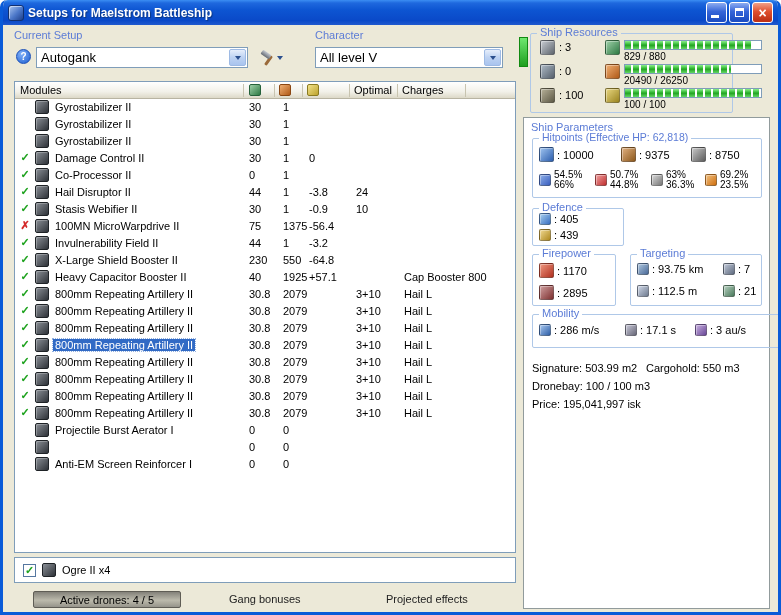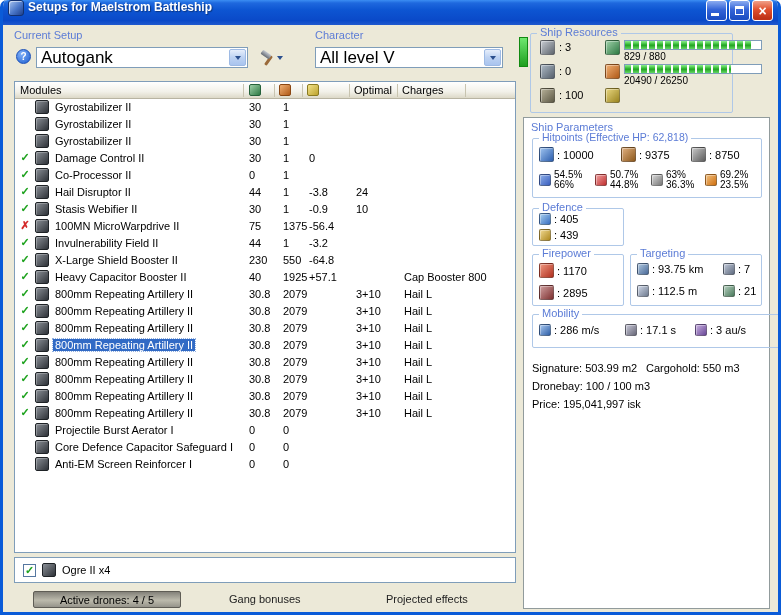--- a/index.html
+++ b/index.html
@@ -5,21 +5,21 @@
   * { margin:0; padding:0; box-sizing:border-box; font-family:"Liberation Sans", sans-serif; }
   html,body { background:#fff; }
   body { width:781px; height:615px; overflow:hidden; }
 
   .window { width:781px; height:615px; border:3px solid #0A5BD8; border-top:none;
             border-radius:7px 7px 0 0; background:#ECE9D8; position:relative; overflow:hidden; }
 
   
   .titlebar { height:25px; border-radius:5px 5px 0 0;
     background:linear-gradient(180deg,#3B8EF3 0%,#1E68DE 12%,#0D55D2 40%,#0A49C8 82%,#2059CE 100%);
-    display:flex; align-items:flex-start; padding:0 5px; }
+    display:flex; align-items:center; padding:0 5px; }
   .app-icon { width:16px; height:16px; border-radius:3px; margin-right:4px;
     background:linear-gradient(135deg,#A8C4F0 0%,#4A76C8 55%,#1E3F8A 100%);
     border:1px solid #123070; box-shadow:inset 1px 1px 0 rgba(255,255,255,.5); }
   .title { color:#fff; font-weight:bold; font-size:12px; text-shadow:1px 1px 1px #0A3580; flex:1; }
   .winbtns { display:flex; }
   .wbtn { width:21px; height:21px; border-radius:3px; border:1px solid #FFFFFF; margin-left:2px;
           display:flex; align-items:center; justify-content:center; position:relative; }
   .wbtn.min, .wbtn.max { background:linear-gradient(180deg,#8CACF0,#3565D8 45%,#1E4FC4 90%); }
   .wbtn.close { background:linear-gradient(180deg,#F0A088,#E0502E 45%,#C03318 90%);
                 color:#fff; font-weight:bold; font-size:14px; line-height:1; }
@@ -28,21 +28,21 @@
 
   .body { position:relative; width:775px; height:587px; background:#ECE9D8; }
 
   
   .blabel { position:absolute; font-size:11px; color:#5C7CD6; white-space:nowrap; }
   .help { position:absolute; width:15px; height:15px; border-radius:50%;
     background:radial-gradient(circle at 35% 30%, #7FB0F8, #1E5ED0); border:1px solid #1A4FB8;
     color:#fff; font-size:10px; font-weight:bold; display:flex; align-items:center; justify-content:center; }
   .combo { position:absolute; height:21px; background:#fff; border:1px solid #7F9DB9;
            display:flex; align-items:center; }
-  .combo-val { flex:1; padding:0 4px; font-size:17px; color:#000; white-space:nowrap; overflow:hidden; }
+  .combo-val { flex:1; padding:0 4px; font-size:13px; color:#000; white-space:nowrap; overflow:hidden; }
   .combo-btn { width:17px; height:17px; margin:1px; border-radius:2px; border:1px solid #9EBAE4;
     background:linear-gradient(180deg,#E6EEFB,#BDD2F2 50%,#A9C4EE);
     display:flex; align-items:center; justify-content:center; }
   .tri { width:0; height:0; border-left:3.5px solid transparent; border-right:3.5px solid transparent;
          border-top:4px solid #2B4F8E; }
   .toolbtn { position:absolute; height:21px; display:flex; align-items:center; gap:2px; padding:0 3px; }
   .hammer { position:relative; width:16px; height:16px; display:inline-block; }
   .hammer .h1 { position:absolute; left:8px; top:5px; width:3px; height:11px; background:#9A6A3A;
                 transform:rotate(35deg); border-radius:1px; }
   .hammer .h2 { position:absolute; left:2px; top:2px; width:10px; height:5px; border-radius:1px;
@@ -213,20 +213,26 @@
           <span class="pbar">
               <span class="pfill" style="width: 78%;"></span>
             </span>
           <span class="bartext">20490 / 26250</span>
         </span>
       </div>
       <div class="rrow" style="top:54px">
         <span class="ic droneic"></span>
         <span class="rval">: 100</span>
         <span class="ic calic2"></span>
+        <span class="barwrap">
+          <span class="pbar">
+              <span class="pfill" style="width: 100%;"></span>
+            </span>
+          <span class="bartext">100 / 100</span>
+        </span>
       </div>
     </div>
 
     <div class="modtable">
       <div class="thead">
         <span class="hcell" style="left:5px">Modules</span>
         <span class="hic hcpu" style="left:234px"></span>
         <span class="hic hpg" style="left:264px"></span>
         <span class="hic hcap" style="left:292px"></span>
         <span class="hcell" style="left:339px">Optimal</span>
@@ -435,21 +441,20 @@
             <span class="mname">Projectile Burst Aerator I</span>
             <span class="mc cpu">0</span>
             <span class="mc pg">0</span>
             <span class="mc cap"></span>
             <span class="mc optimal"></span>
             <span class="mc charges"></span>
           </div>
           <div class="mrow">
             <span class="st"></span>
             <span class="micon"></span>
-            <span class="mname">Core Defence Capacitor Safeguard I</span>
             <span class="mc cpu">0</span>
             <span class="mc pg">0</span>
             <span class="mc cap"></span>
             <span class="mc optimal"></span>
             <span class="mc charges"></span>
           </div>
           <div class="mrow">
             <span class="st"></span>
             <span class="micon"></span>
             <span class="mname">Anti-EM Screen Reinforcer I</span>
@@ -519,21 +524,21 @@
           <span class="ic sm shieldrec"></span>
           <span>: 405</span>
         </div>
         <div class="stat" style="left:6px;top:20px">
           <span class="ic sm armorrep"></span>
           <span>: 439</span>
         </div>
       </div>
 
 
-      <div class="group" style="left:8px;top:136px;width:92px;height:52px">
+      <div class="group" style="left:8px;top:136px;width:84px;height:52px">
         <span class="glabel wbg">Firepower</span>
         <div class="stat" style="left:6px;top:8px">
           <span class="ic dps"></span>
           <span>: 1170</span>
         </div>
         <div class="stat" style="left:6px;top:30px">
           <span class="ic volley"></span>
           <span>: 2895</span>
         </div>
       </div>

